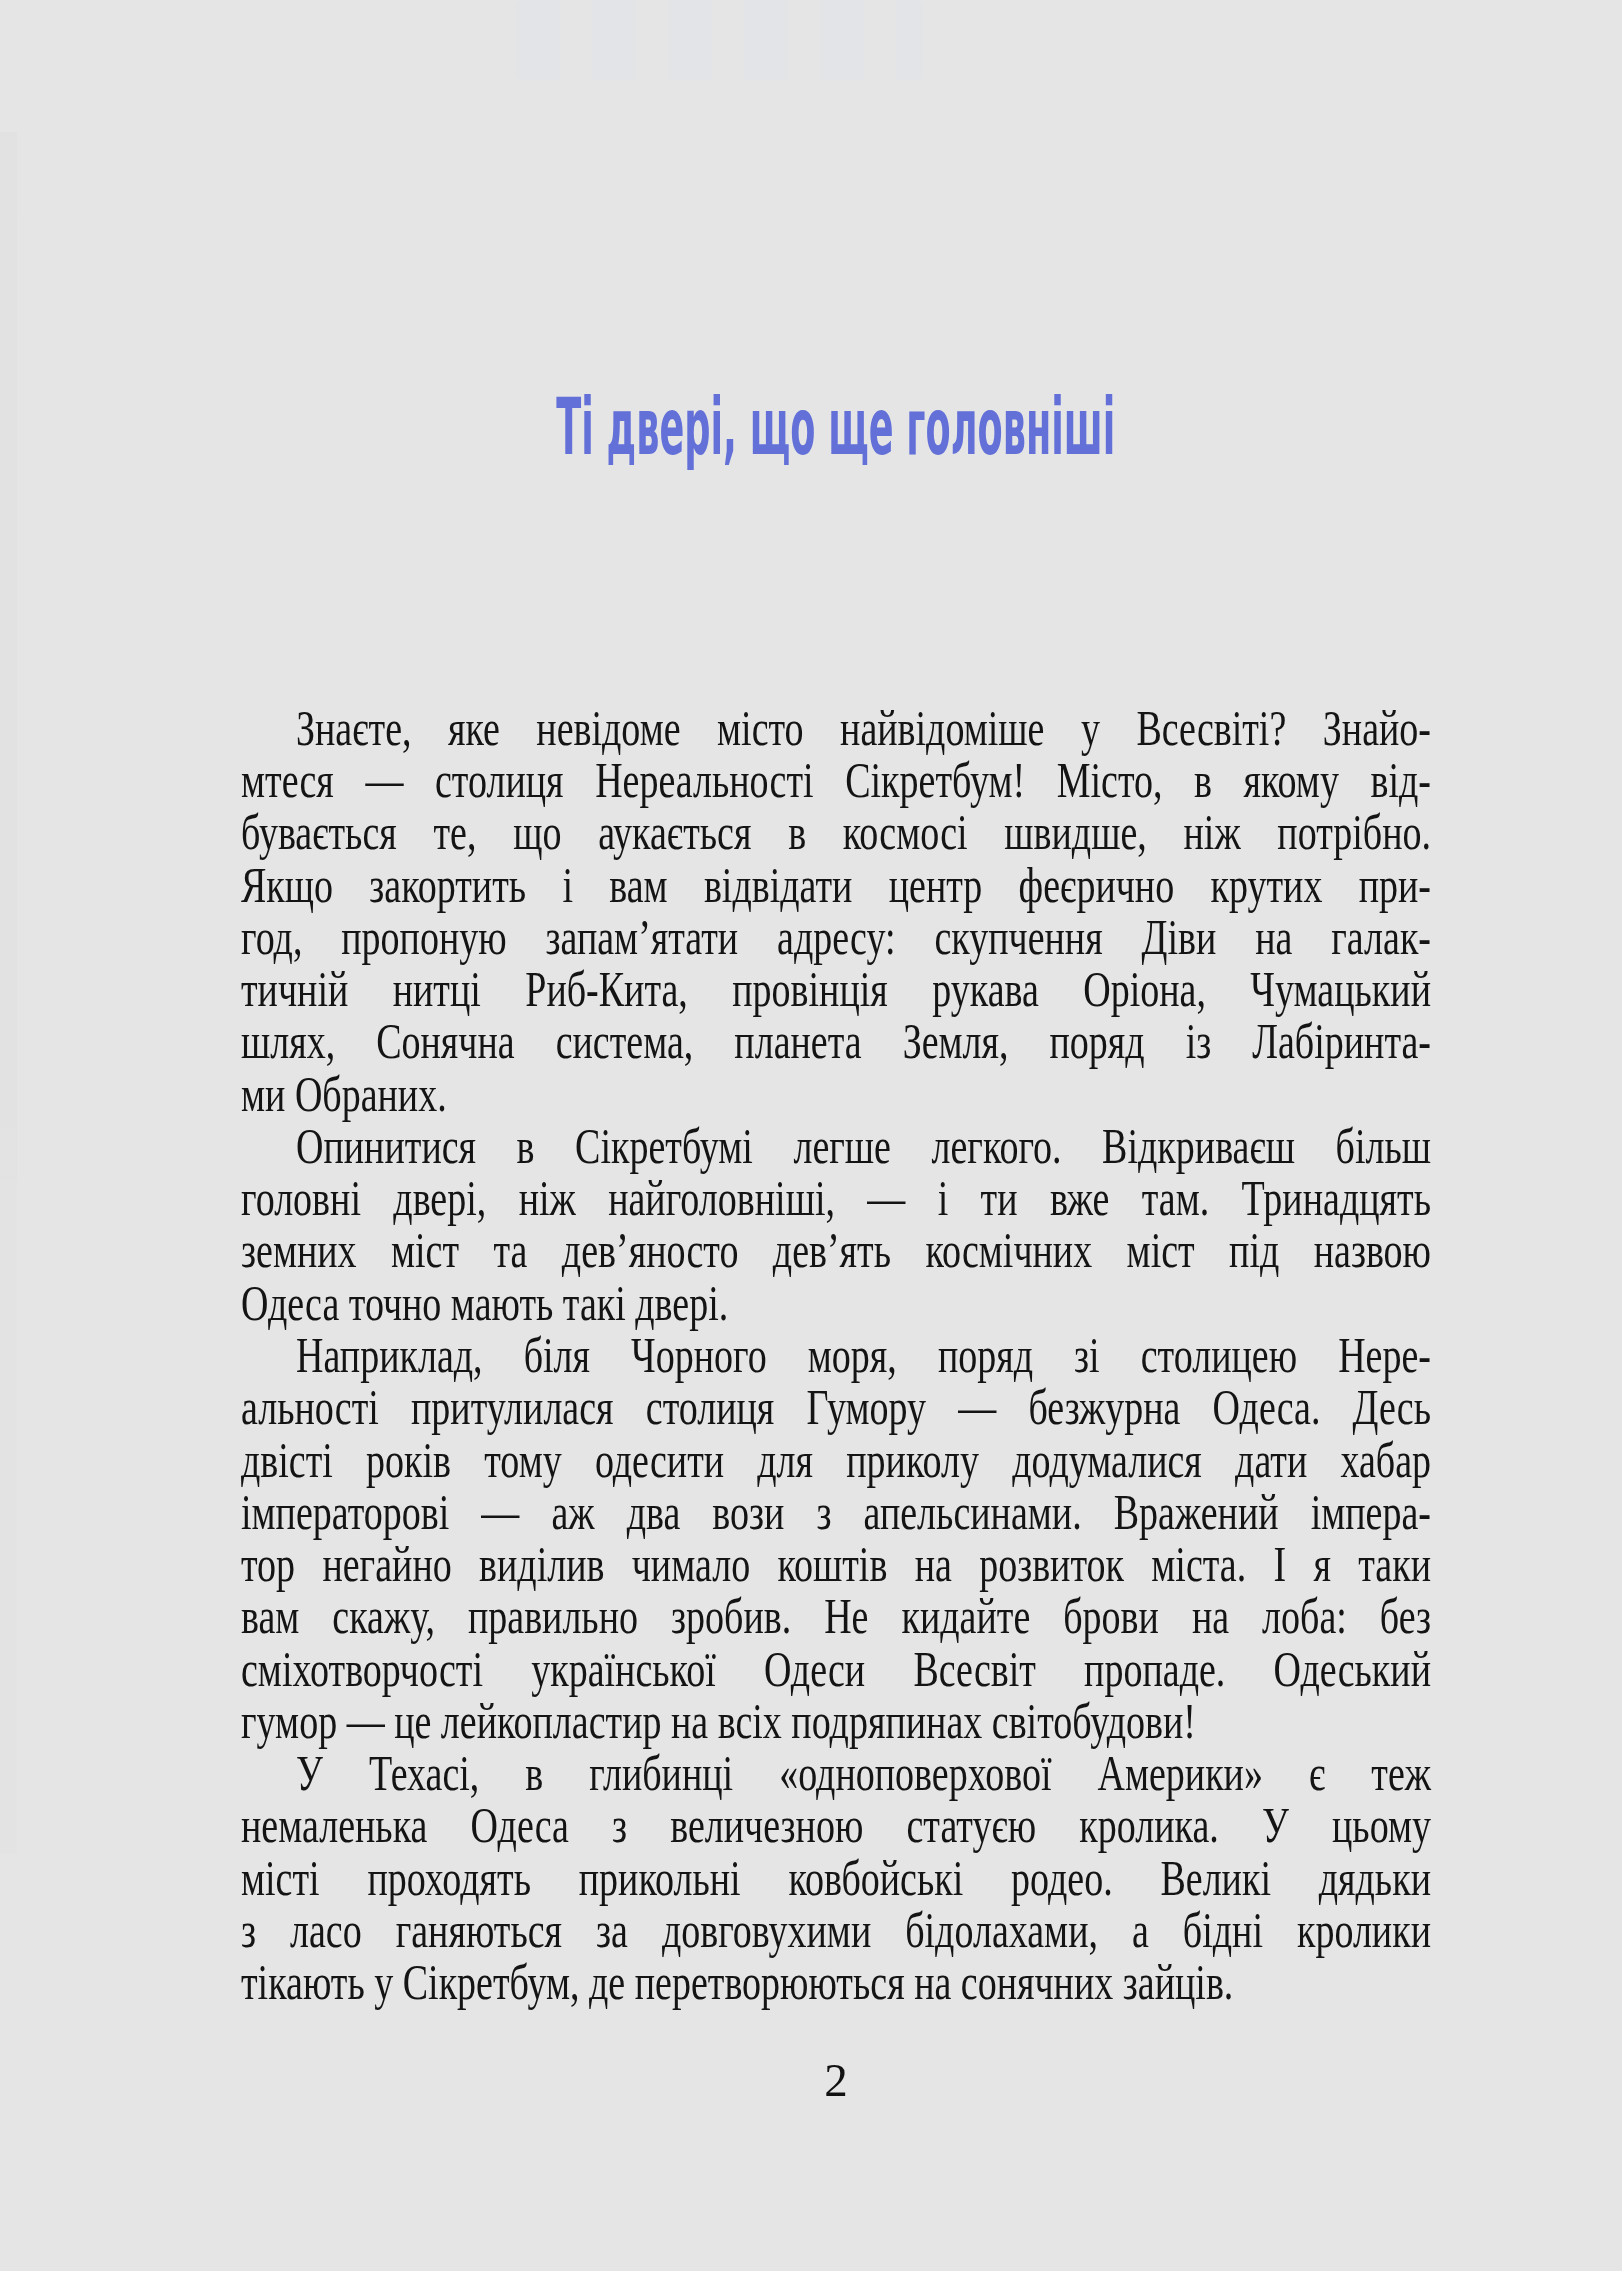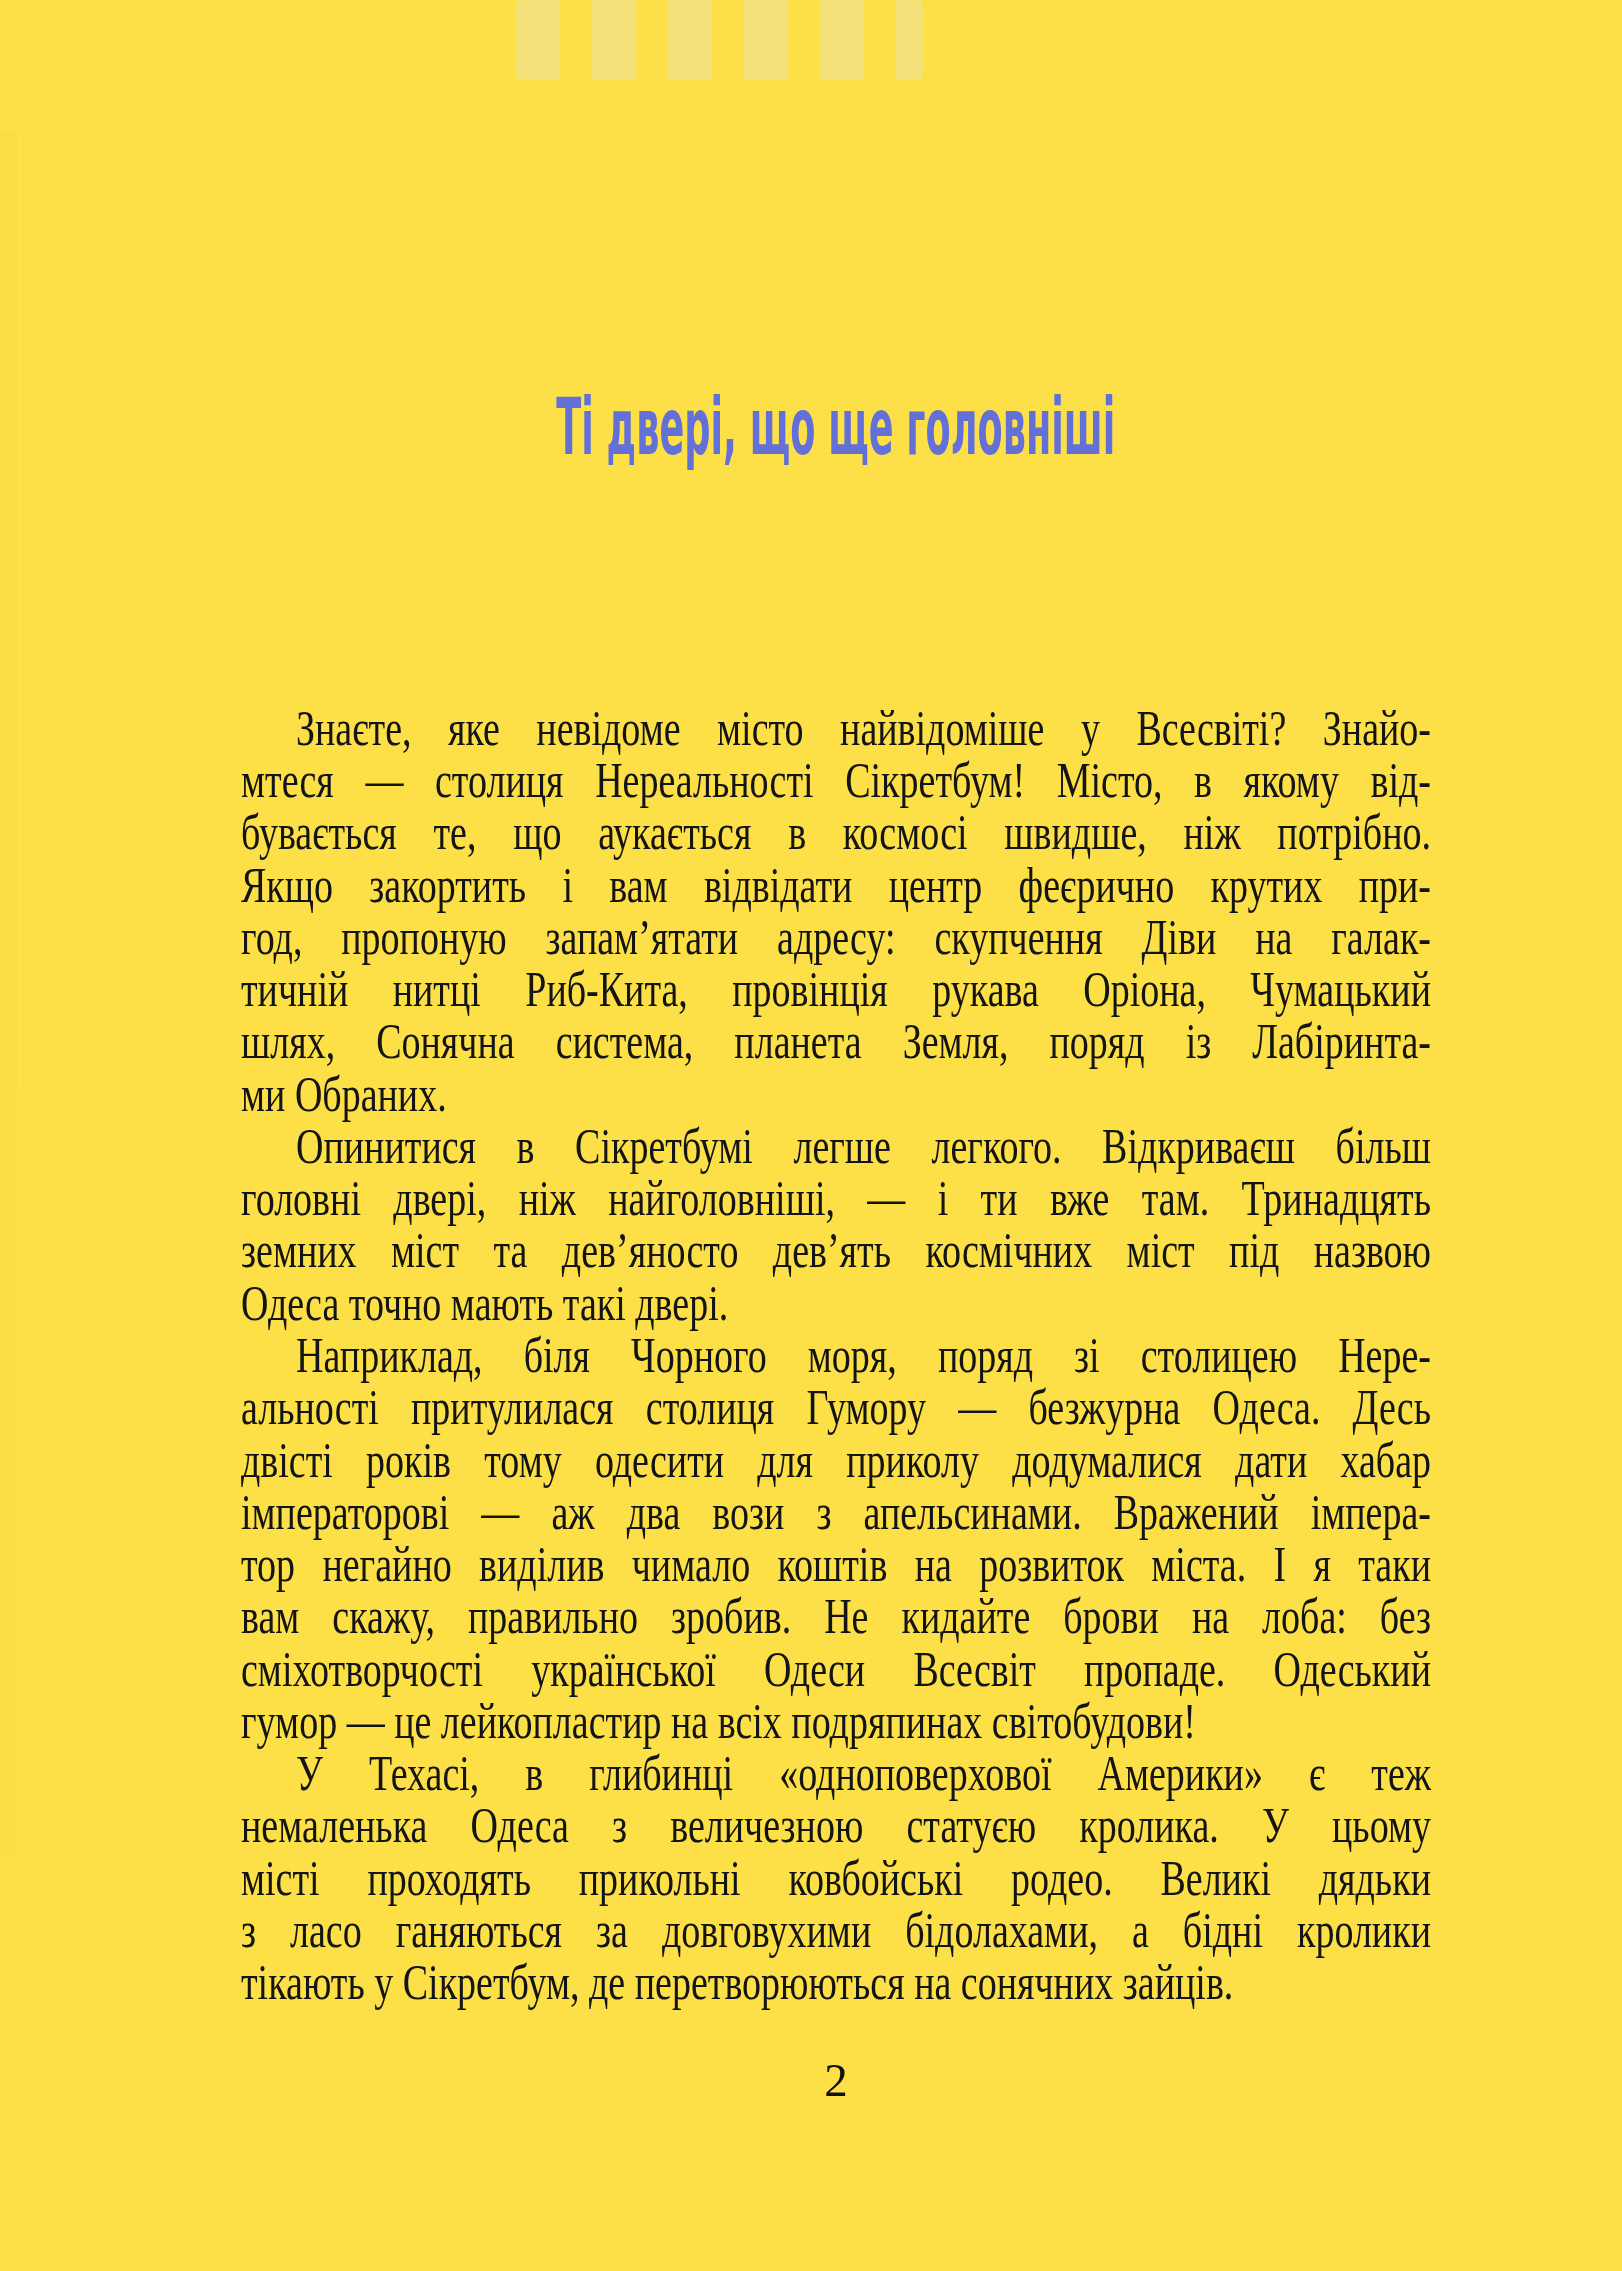--- a/index.html
+++ b/index.html
@@ -88,21 +88,21 @@
   .pagenum-row { top: 2055px; }
   .pagenum-text {
     font-size: 47px;
     line-height: 51px;
     color: #111111;
   }
 </style>
 </head>
 <body>
 
-<div class="page" style="background: #fde047;">
+<div class="page" style="background: #e5e5e5;">
   <div class="artifact-top"></div>
   <div class="edge-shade"></div>
 
   <div class="center-row title-row">
     <span class="title-text" style="color: rgb(98, 112, 216);">Ті двері, що ще головніші</span>
   </div>
 
 
   <div class="body-text">
       <div class="paragraph">

